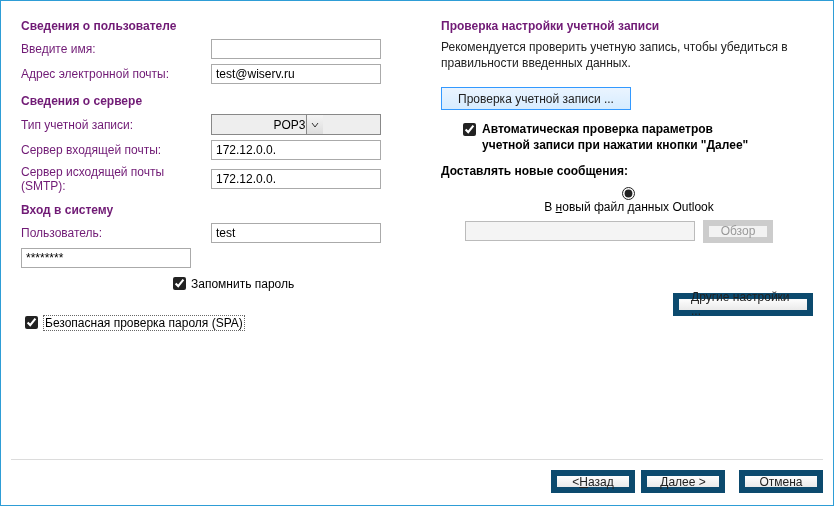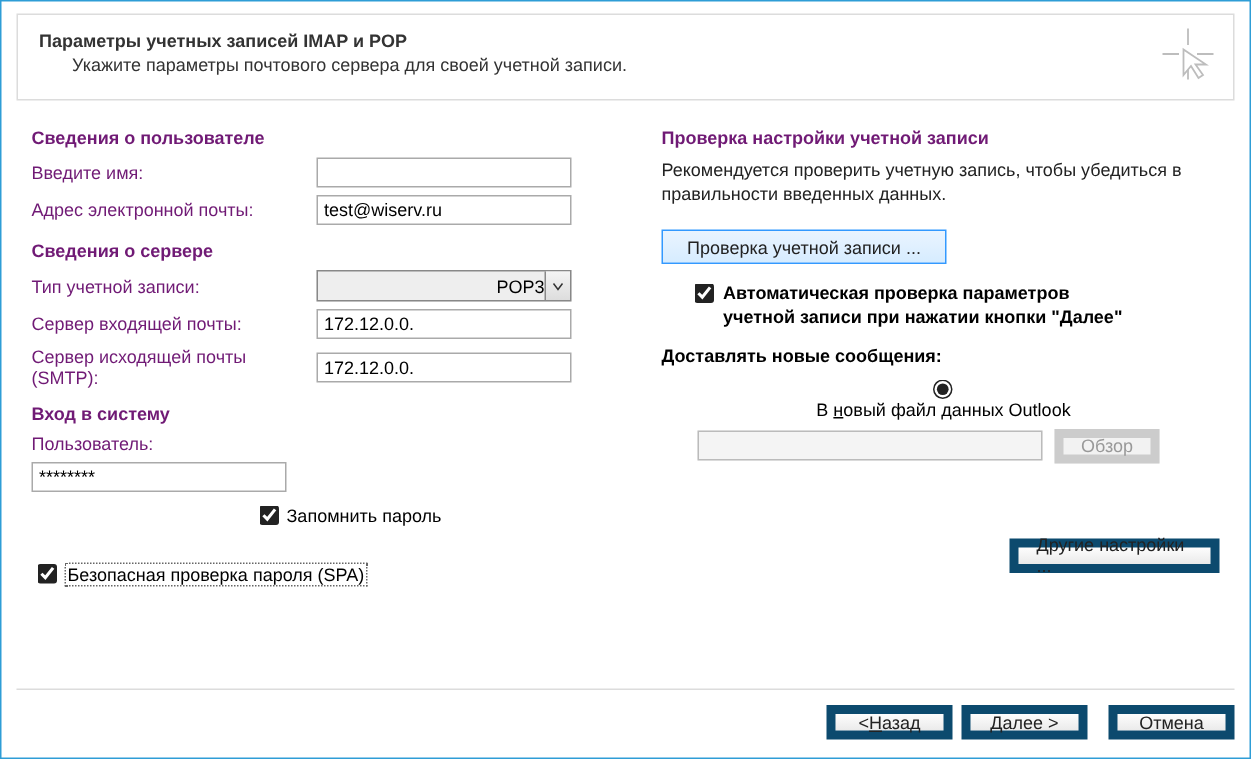--- a/index.html
+++ b/index.html
@@ -50,21 +50,21 @@
   .row { display: flex; align-items: center; margin-bottom: 5px; }
   .row label.lbl { width: 190px; color: #701a75; }
   .row input[type=text], .row input[type=password] {
     width: 170px; height: 20px;
     border: 1px solid #aaa; padding: 1px 4px;
     background: #fff;
   }
   .combo {
     width: 170px; height: 21px;
     border: 1px solid #888; background: #eee;
-    display: flex; align-items: center; justify-content: flex-end;
+    display: flex; align-items: center; justify-content: center;
     padding-left: 4px;
   }
   .combo-btn {
     width: 17px; height: 100%;
     border-left: 1px solid #888;
     display: flex; align-items: center; justify-content: center;
     background: linear-gradient(#f4f4f4,#ddd);
   }
   .chk-row { display: flex; align-items: center; margin-top: 6px; }
   .chk-row input[type=checkbox] { margin-right: 5px; accent-color: #222; }
@@ -96,32 +96,20 @@
     display: flex; justify-content: flex-end; gap: 14px;
   }
   .footer .btn { width: 84px; justify-content: center; }
   .und { text-decoration: underline; }
 </style>
 </head>
 <body>
 
 <div class="window">
 
-  <div class="header-panel">
-    <div class="header-title">Параметры учетных записей IMAP и POP</div>
-    <div class="header-sub">Укажите параметры почтового сервера для своей учетной записи.</div>
-    <div class="header-icon">
-      <svg width="40" height="40" viewBox="0 0 40 40">
-        <g stroke="#bdbdbd" stroke-width="1.2" fill="none">
-          <path d="M20 3 L20 14 M20 26 L20 37 M3 20 L14 20 M26 20 L37 20"></path>
-          <path d="M17 17 L17 34 L22 28 L27 36 L30 34 L25 27 L32 27 Z" fill="#fff"></path>
-        </g>
-      </svg>
-    </div>
-  </div>
 
   <div class="body">
     <div class="col-left">
       <div class="section-title">Сведения о пользователе</div>
       <div class="row">
         <label class="lbl">Введите имя:</label>
         <input type="text" value="" style="">
       </div>
       <div class="row">
         <label class="lbl">Адрес электронной почты:</label>
@@ -145,20 +133,21 @@
         <input type="text" value="172.12.0.0." style="">
       </div>
       <div class="row">
         <label class="lbl">Сервер исходящей почты (SMTP):</label>
         <input type="text" value="172.12.0.0." style="">
       </div>
 
       <div class="section-title" style="margin-top:10px">Вход в систему</div>
       <div class="row">
         <label class="lbl">Пользователь:</label>
+        <input type="text" value="test" style="">
       </div>
       <div class="row">
         <input type="text" value="********" style="">
       </div>
       <div class="chk-row" style="margin-left:148px">
         <input type="checkbox" checked="" style="">
         <label>Запомнить пароль</label>
       </div>
       <div class="chk-row spa-row">
         <input type="checkbox" checked="" style="">

